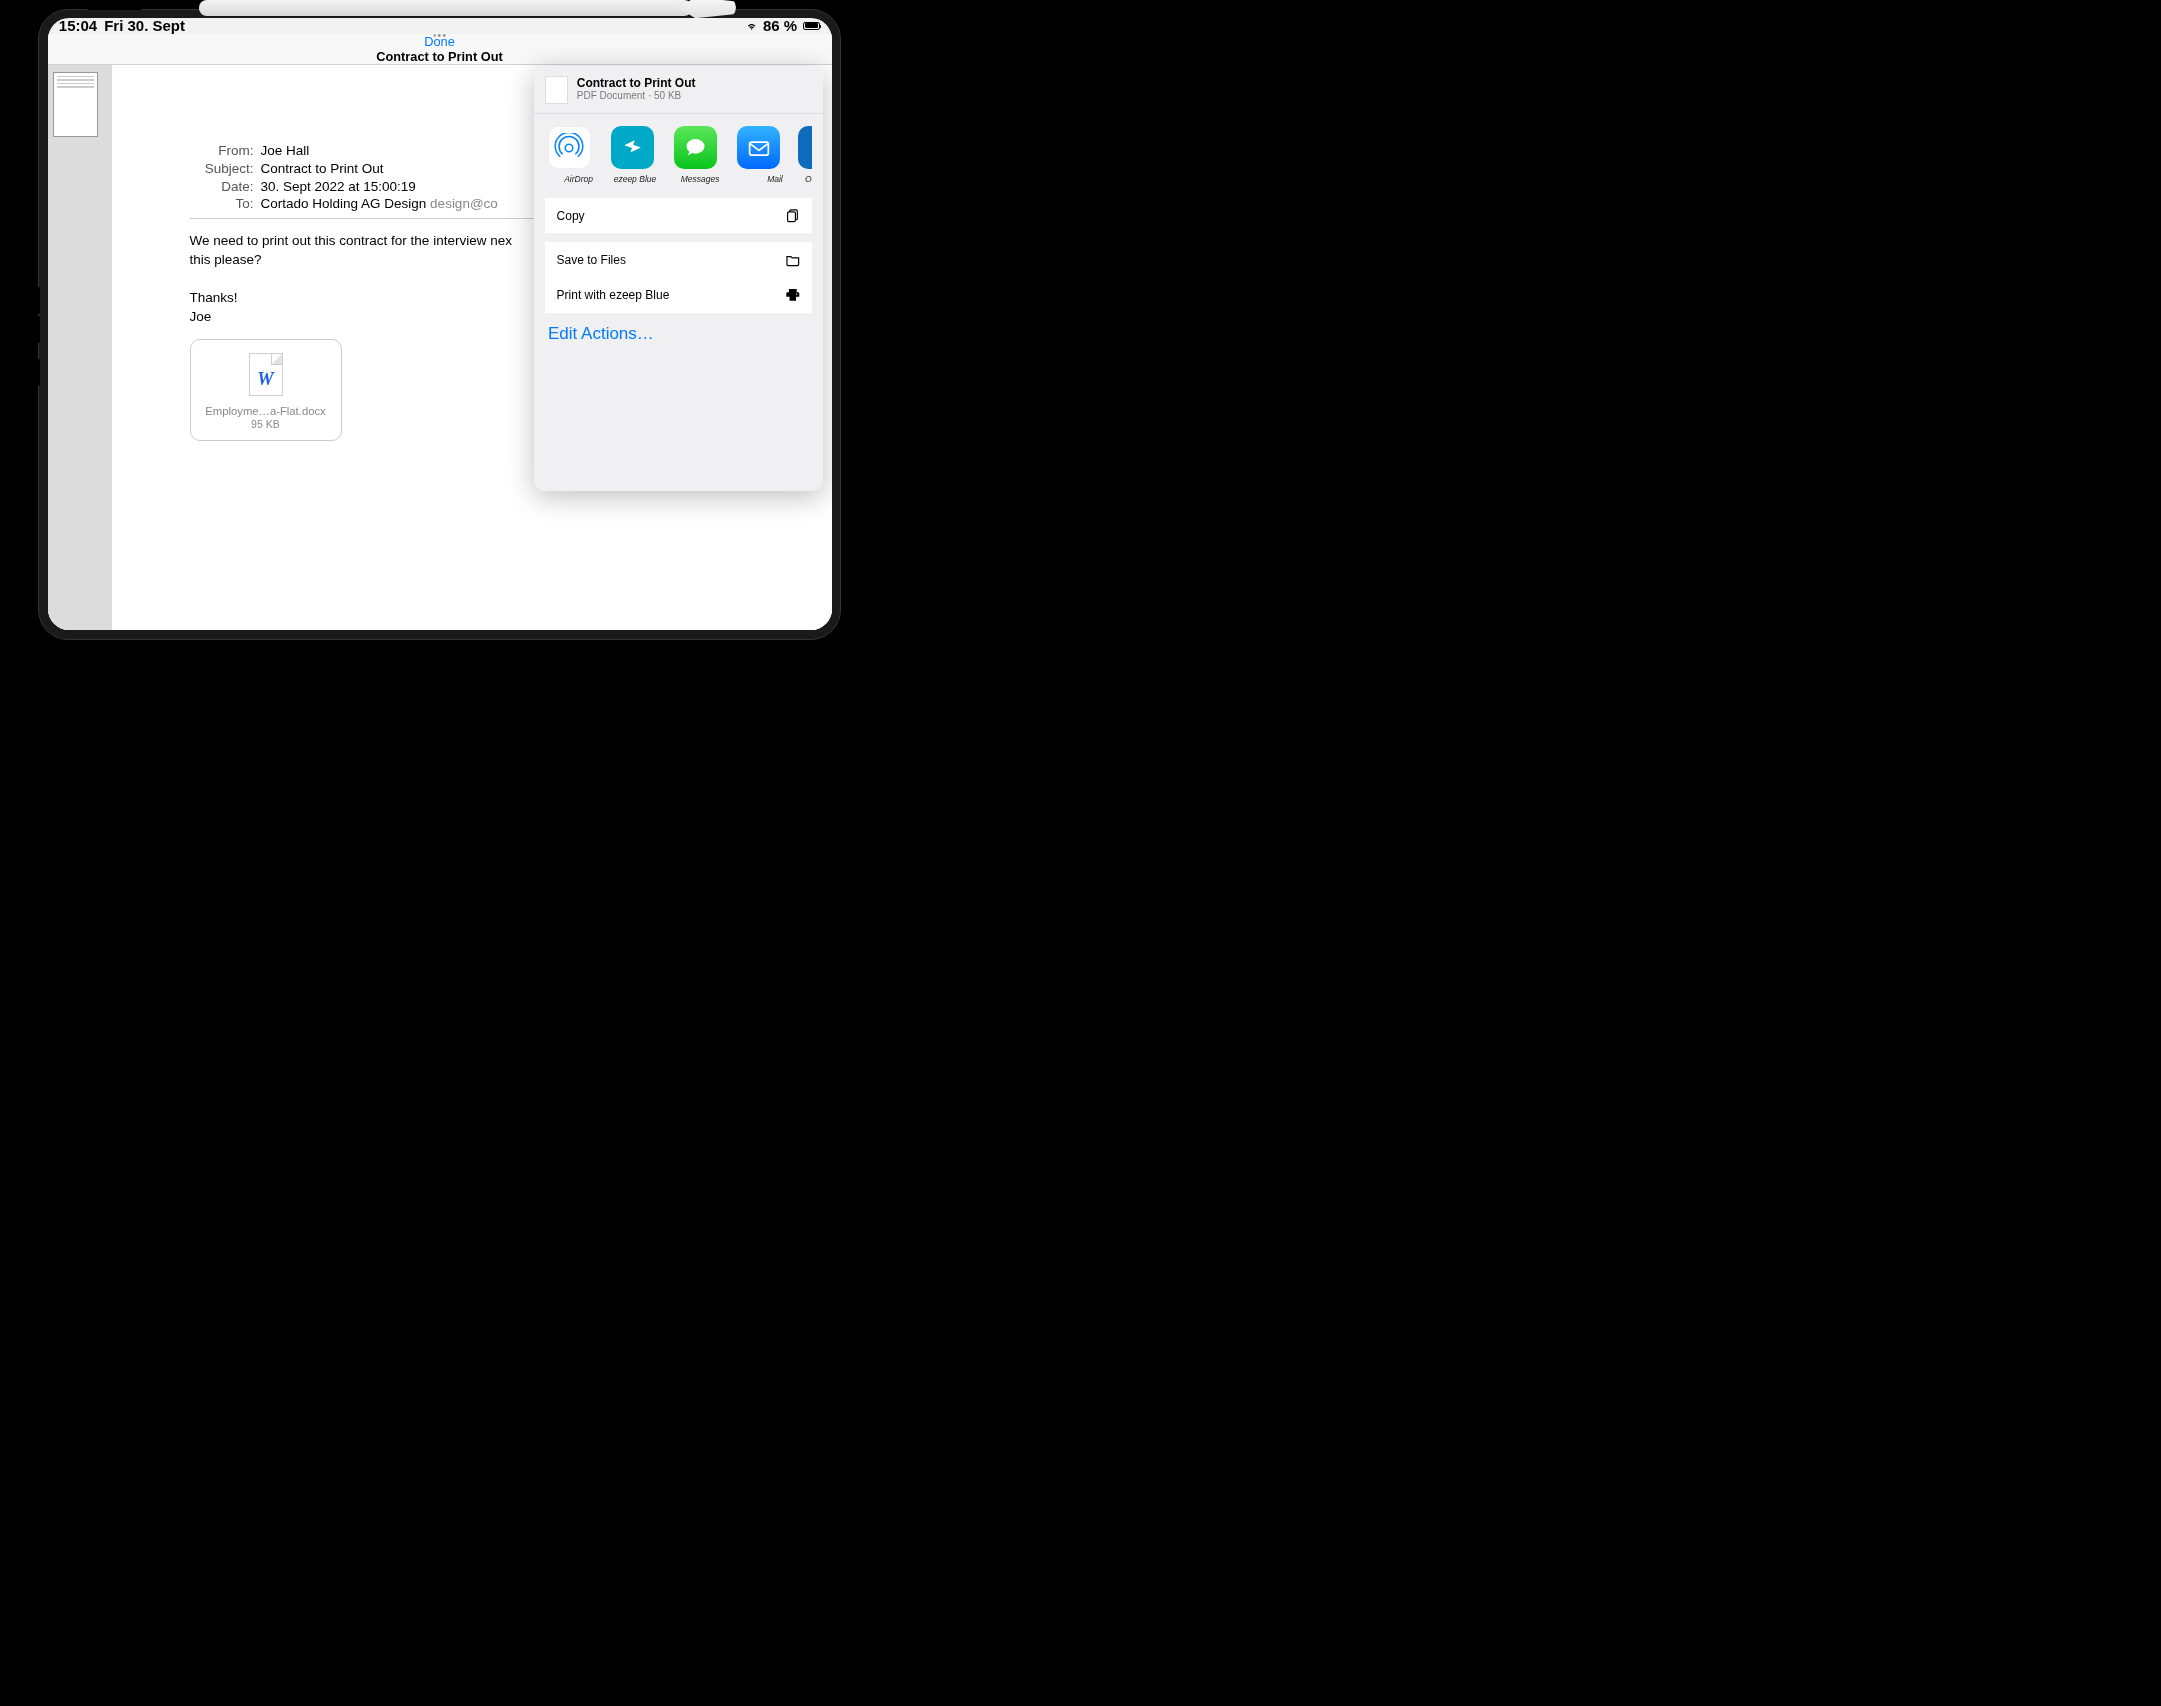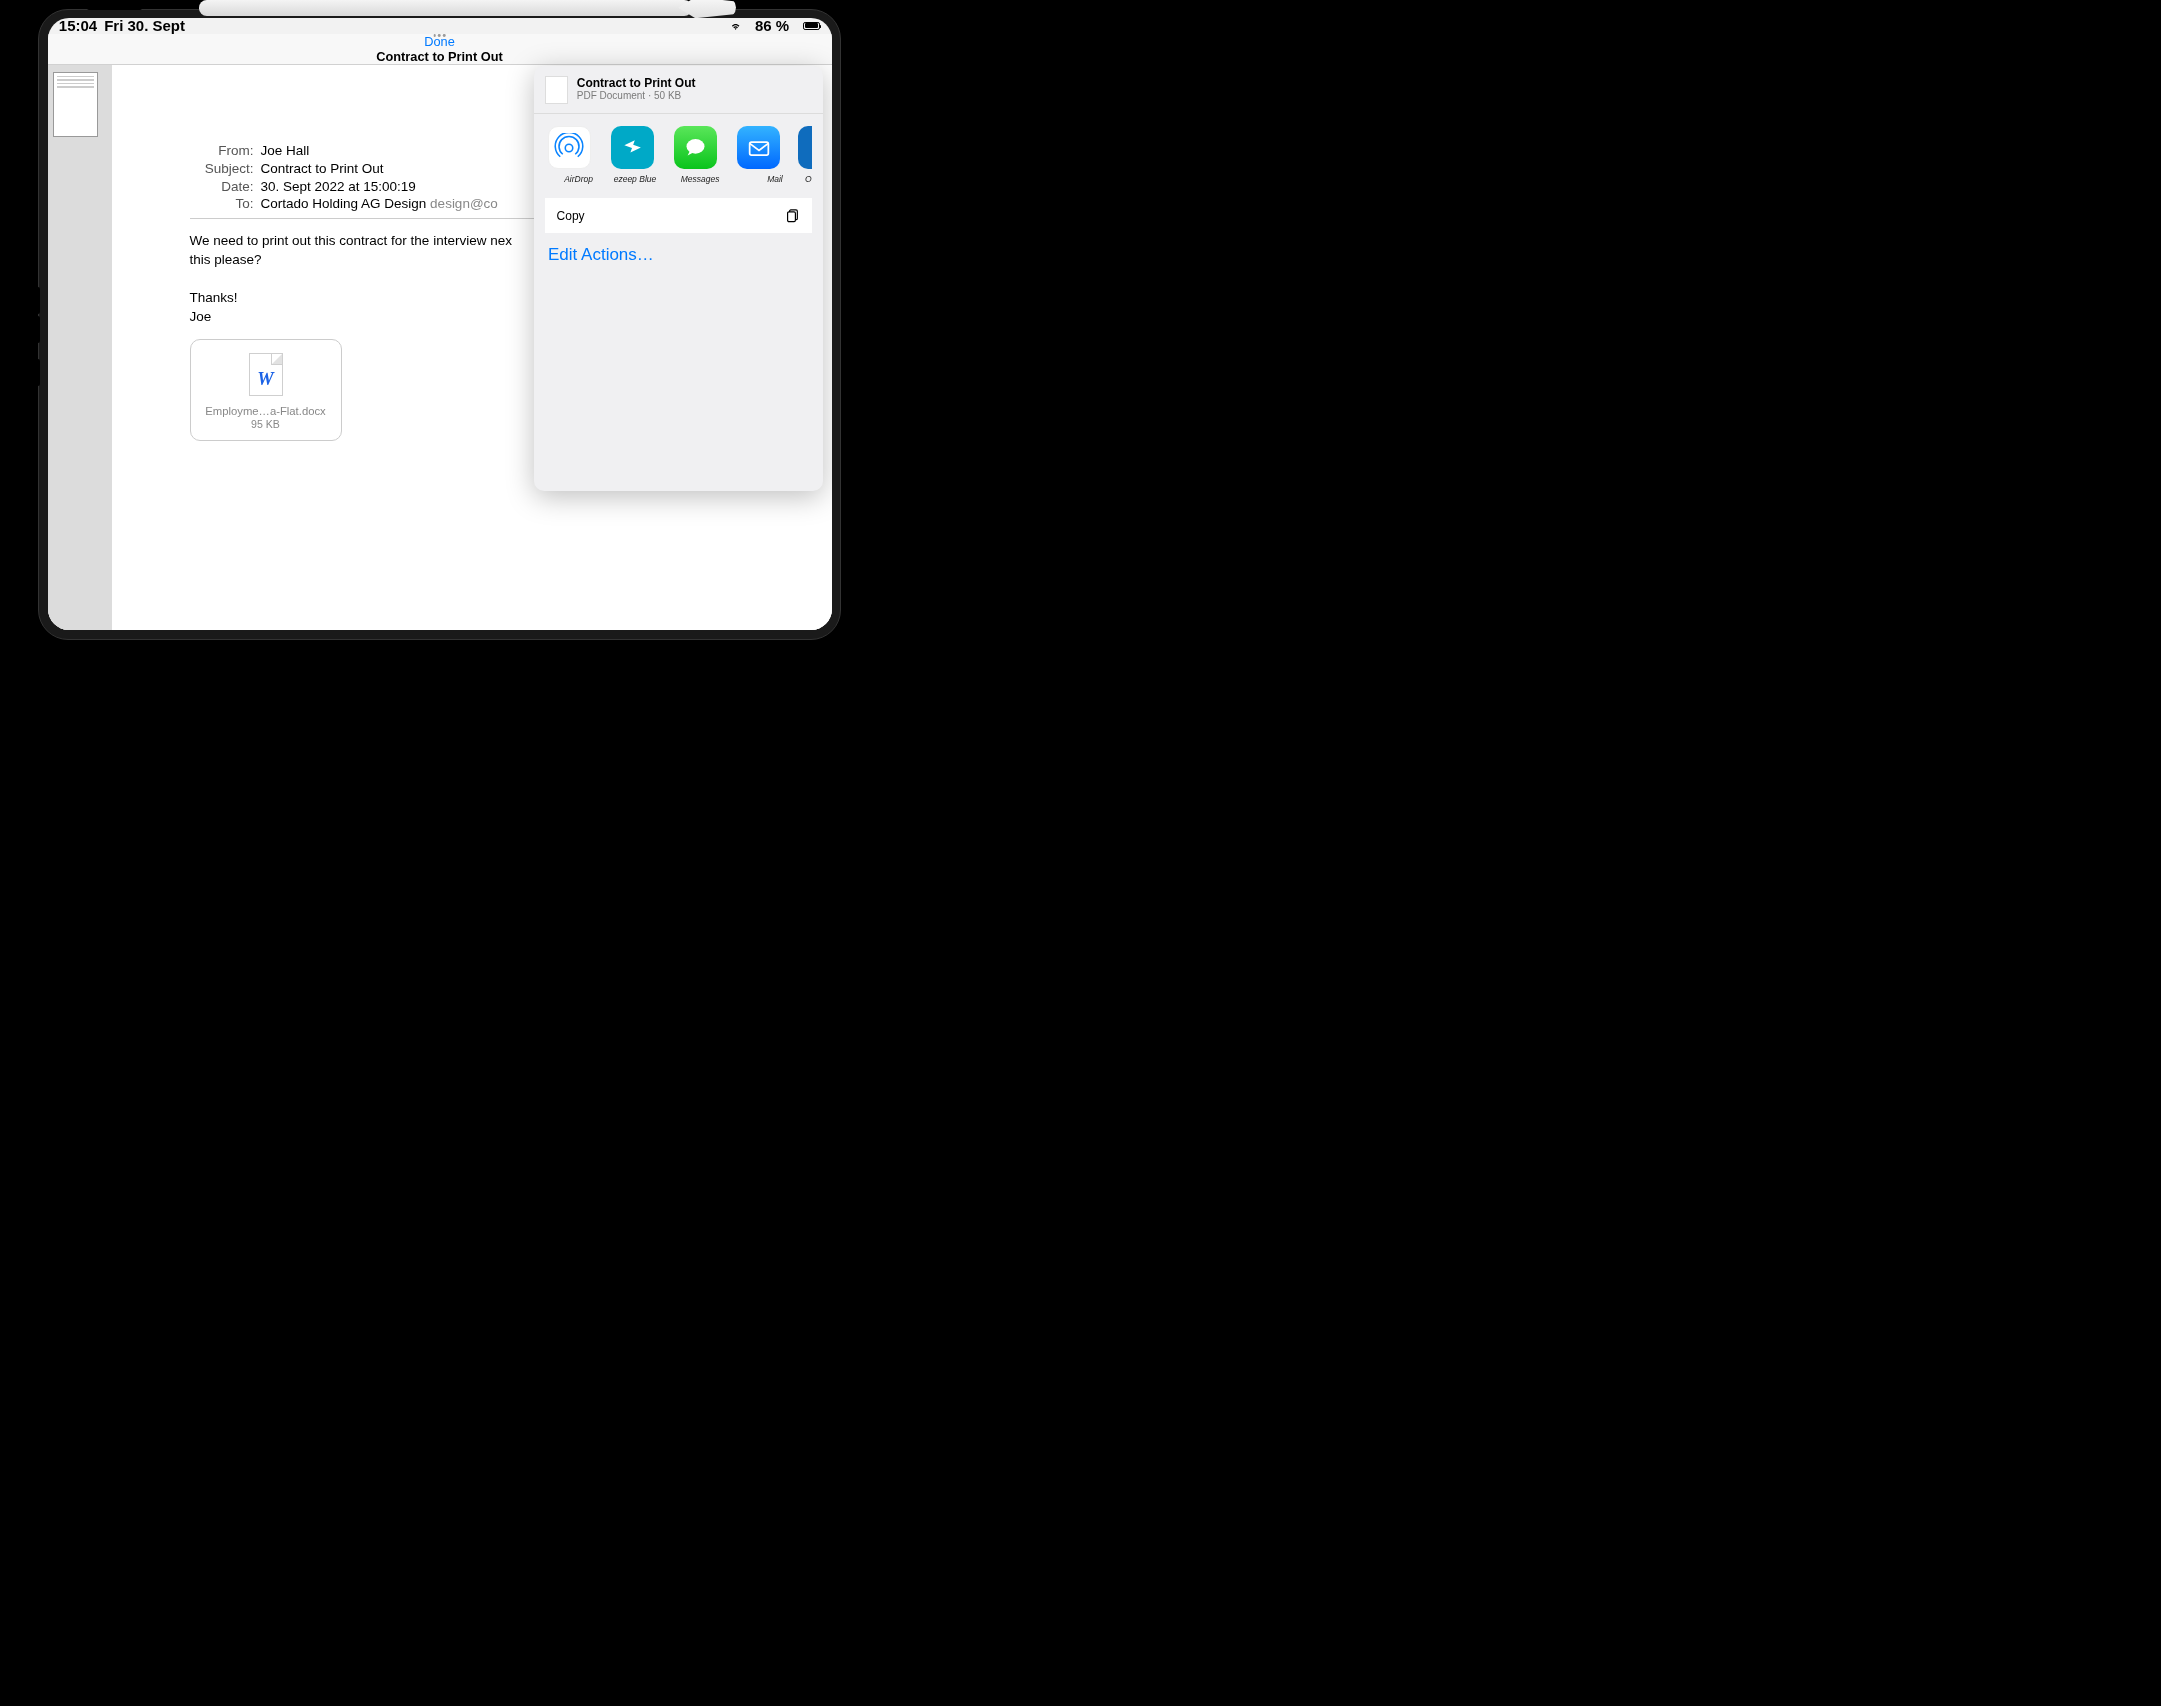--- a/index.html
+++ b/index.html
@@ -89,21 +89,21 @@
   font-size: 15px;
   font-weight: 600;
   color: #000;
   position: relative;
 }
 .statusbar .left { display: flex; gap: 7px; }
 .statusbar .right {
   margin-left: auto;
   display: flex;
   align-items: center;
-  gap: 14px;
+  gap: 6px;
 }
 .wifi-icon {
   width: 11.3px; height: 8.5px;
 }
 .battery {
   width: 17px; height: 8.5px;
   border: 0.9px solid #000;
   border-radius: 2.1px;
   position: relative;
 }
@@ -407,19 +407,34 @@
       <div class="action-list single">
         <div class="action-row">
           <span>Copy</span>
           <svg class="row-icon" viewBox="0 0 24 24" fill="none" stroke="#000" stroke-width="1.8">
               <rect x="7" y="3" width="12" height="15" rx="2"></rect>
               <rect x="4" y="6" width="12" height="15" rx="2" fill="#fff"></rect>
             </svg>
         </div>
       </div>
 
+      <div class="action-list">
+        <div class="action-row">
+          <span>Save to Files</span>
+          <svg class="row-icon" viewBox="0 0 24 24" fill="none" stroke="#000" stroke-width="1.8">
+              <path d="M3 7 h6 l2 2 h10 v10 a2 2 0 0 1-2 2 H5 a2 2 0 0 1-2-2 Z"></path>
+            </svg>
+        </div>
+        <div class="action-row">
+          <span>Print with ezeep Blue</span>
+          <svg class="row-icon" viewBox="0 0 24 24" fill="#000">
+              <path d="M6 3 h12 v5 H6 Z M4 8 h16 a2 2 0 0 1 2 2 v5 H2 v-5 a2 2 0 0 1 2-2 Z M7 14 h10 v7 H7 Z"></path>
+              <circle cx="18" cy="11" r="1" fill="#fff"></circle>
+            </svg>
+        </div>
+      </div>
 
       <div class="edit-actions">Edit Actions…</div>
     </div>
 
   </div>
 </div>
 
 
 </body></html>

